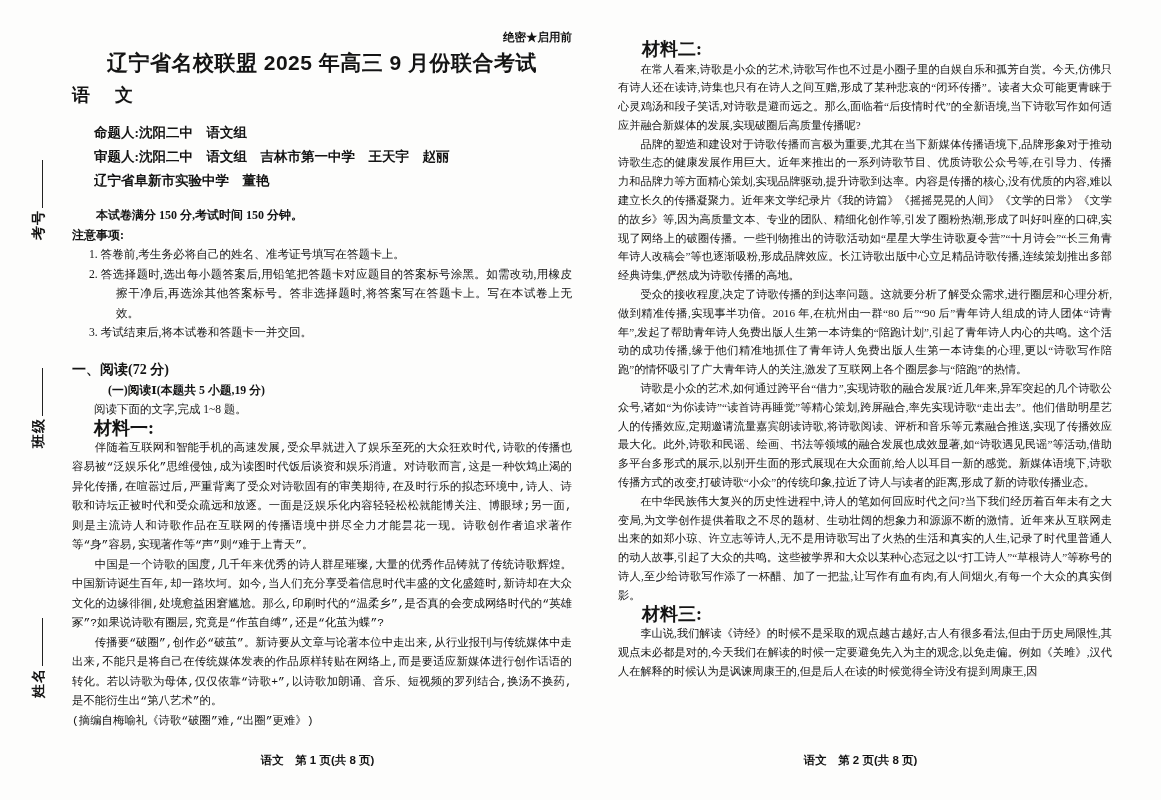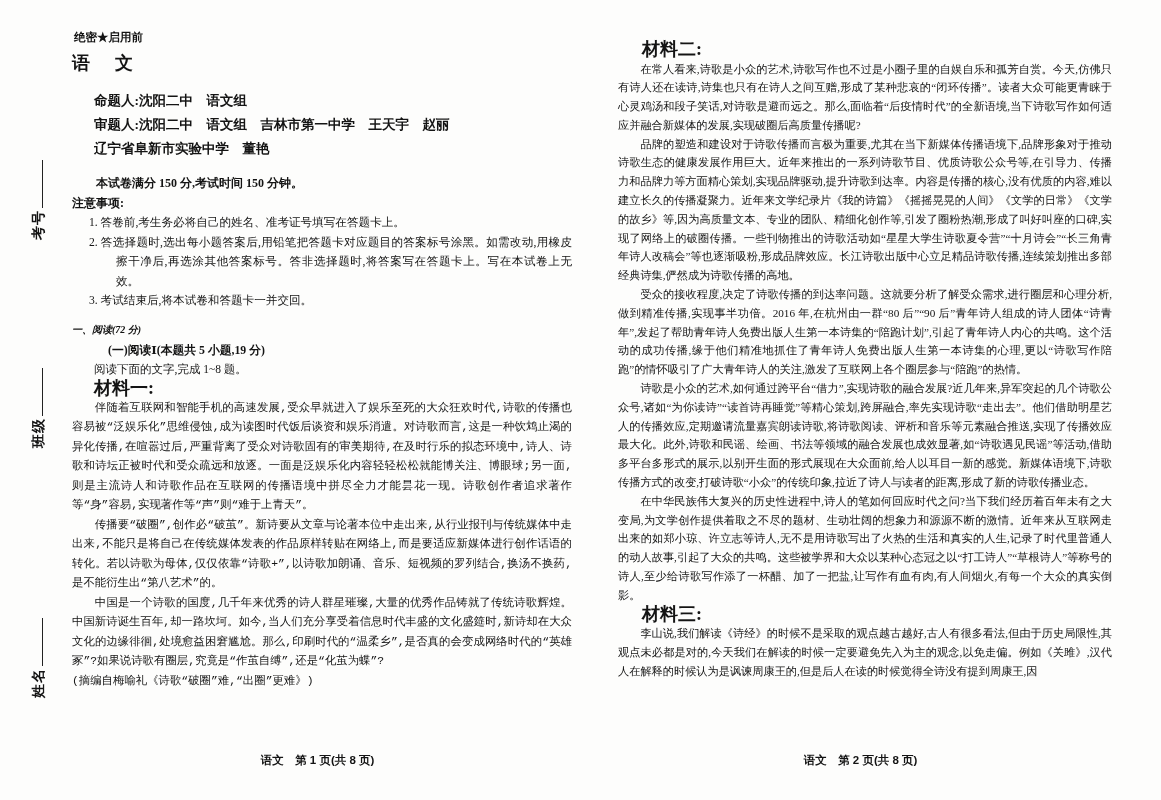--- a/index.html
+++ b/index.html
@@ -21,39 +21,39 @@
   }
   .side-label .fill-line{
     display:inline-block;width:48px;height:3px;
     border-bottom:1.6px solid #222;vertical-align:baseline;margin-left:2px;
   }
 
   .page{position:absolute;top:0;height:800px;}
   .page-left{left:72px;width:500px;}
   .page-right{left:618px;width:494px;}
 
-  .secret{font-weight:bold;font-size:11.5px;margin:30px 0 2px 2px;font-family:Liberation Serif, serif;}
+  .secret{font-weight:bold;font-size:11.5px;margin:30px 0 2px 2px;font-family:Liberation Serif, serif;text-align:right;}
   .paper-title{
     text-align:center;font-weight:bold;font-size:21px;
     margin:4px 0 6px 0;letter-spacing:0.5px;
     font-family:"Liberation Sans","DejaVu Sans",sans-serif;
   }
   .paper-subject{
     text-align:left;font-weight:bold;font-size:18px;letter-spacing:10px;
     margin:6px 0 14px 0;
     font-family:"Liberation Sans","DejaVu Sans",sans-serif;
   }
   .setters{margin-left:22px;font-weight:bold;font-size:13.5px;line-height:24px;}
   .setters .cont{}
 
   .exam-info{margin-top:12px;text-indent:2em;font-weight:bold;font-size:12px;line-height:20px;}
   .notes-title{font-weight:bold;font-size:12px;line-height:20px;margin-left:0;}
   .note{font-size:11.6px;line-height:19.5px;padding-left:44px;text-indent:-27px;text-align:justify;}
 
-  .sec-head{font-weight:bold;font-size:10px;line-height:21px;margin-top:8px;font-style:italic;}
+  .sec-head{font-weight:bold;font-size:14px;line-height:21px;margin-top:16px;}
   .sec-sub{font-weight:bold;font-size:11.8px;line-height:20px;margin-left:36px;}
   .read-intro{font-size:11.5px;line-height:19.5px;margin-left:22px;}
   .mat-label{font-weight:bold;font-size:18px;line-height:19.5px;margin-left:22px;}
 
   .body-l p{margin:0;font-size:11.4px;line-height:19.5px;text-align:justify;text-indent:2em;font-family:Liberation Mono, monospace;}
   .body-r p{margin:0;font-size:11.2px;line-height:18.8px;text-align:justify;text-indent:2em;}
   .src{text-align:right;text-indent:0 !important;padding-right:10px;}
   .page-right .mat-label{margin-left:24px;}
 
   .page-right .content{margin-top:40px;}
@@ -73,20 +73,21 @@
   </div>
   <div class="side-label" style="top:448px;">
     <span>班级</span><span class="fill-line"></span>
   </div>
   <div class="side-label" style="top:698px;">
     <span>姓名</span><span class="fill-line"></span>
   </div>
 
   <div class="page page-left">
     <div class="secret">绝密★启用前</div>
+    <div class="paper-title">辽宁省名校联盟 2025 年高三 9 月份联合考试</div>
     <div class="paper-subject">语 文</div>
 
     <div class="setters">
       <div>命题人:沈阳二中　语文组</div>
       <div>审题人:沈阳二中　语文组　吉林市第一中学　王天宇　赵丽</div>
       <div class="cont">辽宁省阜新市实验中学　董艳</div>
     </div>
 
     <div class="exam-info">本试卷满分 150 分,考试时间 150 分钟。</div>
 
@@ -95,22 +96,22 @@
     <div class="note">2. 答选择题时,选出每小题答案后,用铅笔把答题卡对应题目的答案标号涂黑。如需改动,用橡皮擦干净后,再选涂其他答案标号。答非选择题时,将答案写在答题卡上。写在本试卷上无效。</div>
     <div class="note">3. 考试结束后,将本试卷和答题卡一并交回。</div>
 
     <div class="sec-head">一、阅读(72 分)</div>
     <div class="sec-sub">(一)阅读Ⅰ(本题共 5 小题,19 分)</div>
     <div class="read-intro">阅读下面的文字,完成 1~8 题。</div>
 
     <div class="mat-label">材料一:</div>
     <div class="body-l">
       <p>伴随着互联网和智能手机的高速发展,受众早就进入了娱乐至死的大众狂欢时代,诗歌的传播也容易被“泛娱乐化”思维侵蚀,成为读图时代饭后谈资和娱乐消遣。对诗歌而言,这是一种饮鸩止渴的异化传播,在喧嚣过后,严重背离了受众对诗歌固有的审美期待,在及时行乐的拟态环境中,诗人、诗歌和诗坛正被时代和受众疏远和放逐。一面是泛娱乐化内容轻轻松松就能博关注、博眼球;另一面,则是主流诗人和诗歌作品在互联网的传播语境中拼尽全力才能昙花一现。诗歌创作者追求著作等“身”容易,实现著作等“声”则“难于上青天”。</p>
+      <p>中国是一个诗歌的国度,几千年来优秀的诗人群星璀璨,大量的优秀作品铸就了传统诗歌辉煌。中国新诗诞生百年,却一路坎坷。如今,当人们充分享受着信息时代丰盛的文化盛筵时,新诗却在大众文化的边缘徘徊,处境愈益困窘尴尬。那么,印刷时代的“温柔乡”,是否真的会变成网络时代的“英雄冢”?如果说诗歌有圈层,究竟是“作茧自缚”,还是“化茧为蝶”?</p>
       <p>传播要“破圈”,创作必“破茧”。新诗要从文章与论著本位中走出来,从行业报刊与传统媒体中走出来,不能只是将自己在传统媒体发表的作品原样转贴在网络上,而是要适应新媒体进行创作话语的转化。若以诗歌为母体,仅仅依靠“诗歌+”,以诗歌加朗诵、音乐、短视频的罗列结合,换汤不换药,是不能衍生出“第八艺术”的。</p>
-      <p>中国是一个诗歌的国度,几千年来优秀的诗人群星璀璨,大量的优秀作品铸就了传统诗歌辉煌。中国新诗诞生百年,却一路坎坷。如今,当人们充分享受着信息时代丰盛的文化盛筵时,新诗却在大众文化的边缘徘徊,处境愈益困窘尴尬。那么,印刷时代的“温柔乡”,是否真的会变成网络时代的“英雄冢”?如果说诗歌有圈层,究竟是“作茧自缚”,还是“化茧为蝶”?</p>
       <p class="src">(摘编自梅喻礼《诗歌“破圈”难,“出圈”更难》)</p>
     </div>
 
     <div class="footer">语文　第 1 页(共 8 页)</div>
   </div>
 
   <div class="page page-right">
     <div class="content">
       <div class="mat-label">材料二:</div>
       <div class="body-r">

